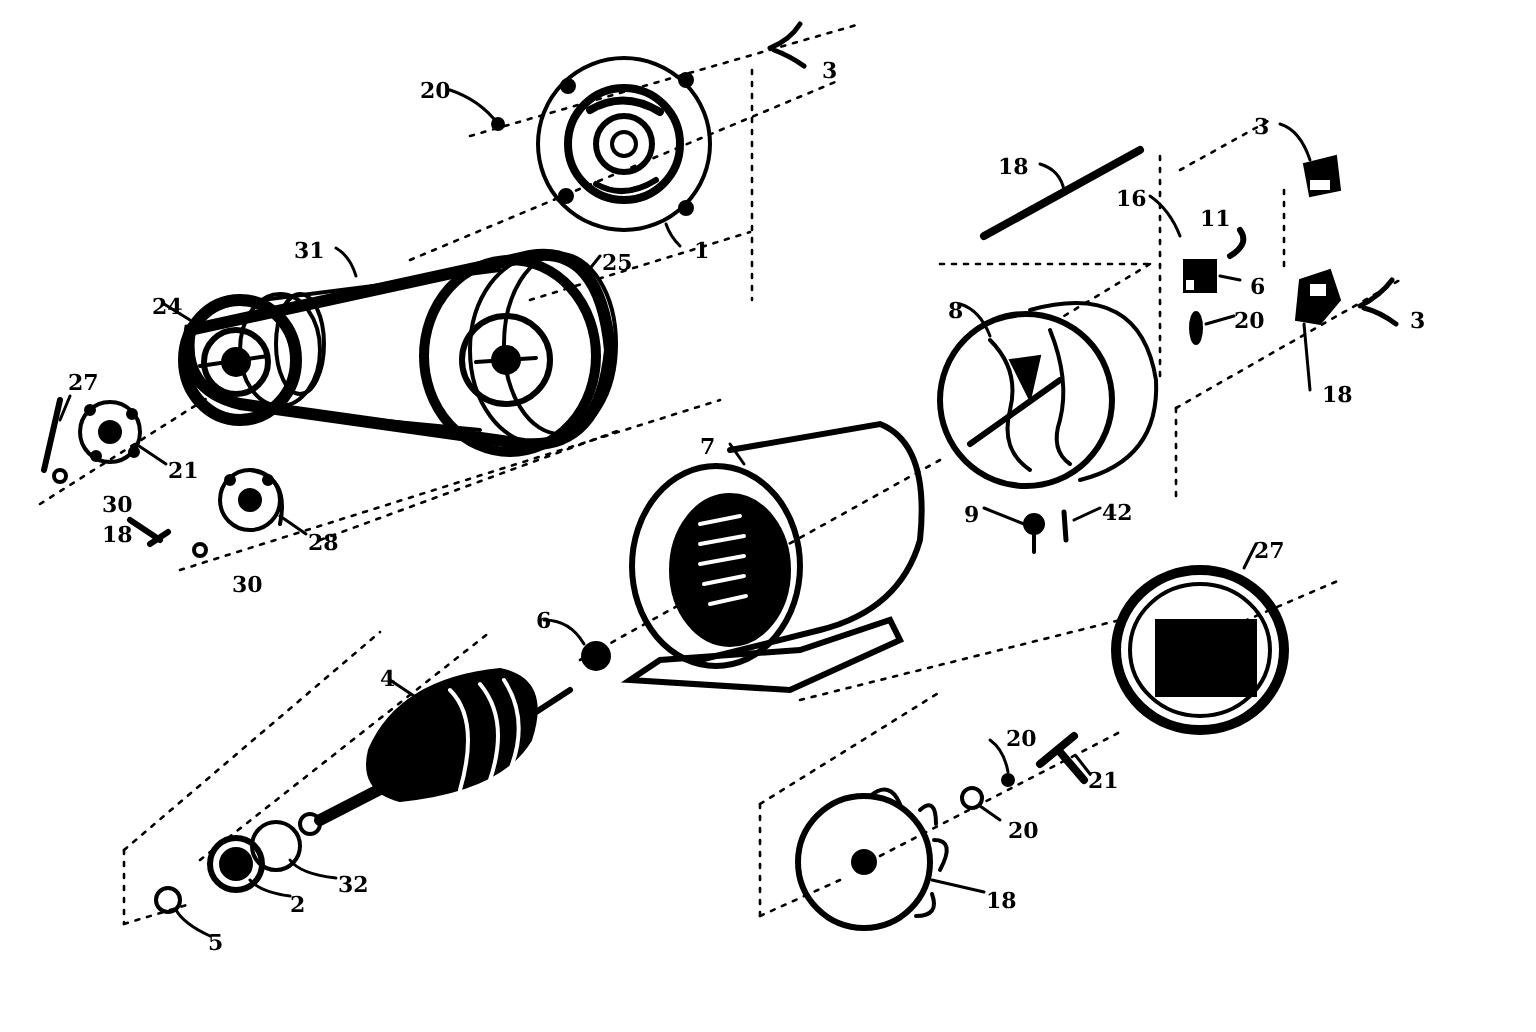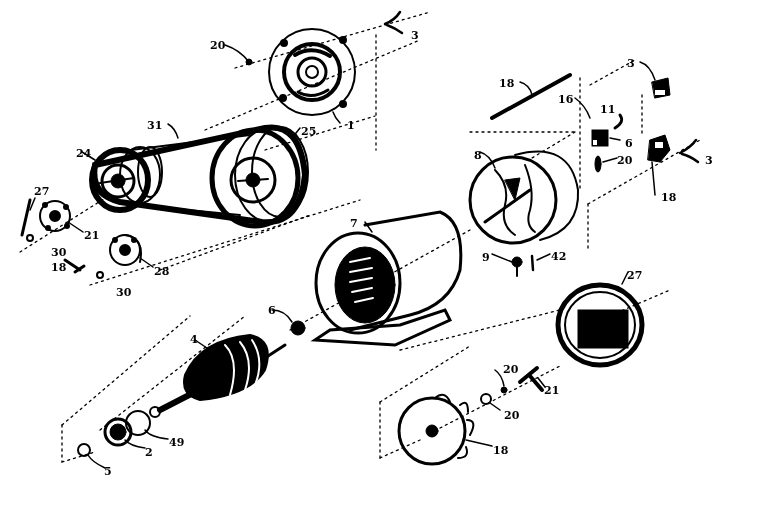--- a/index.html
+++ b/index.html
@@ -247,17 +247,17 @@
   <span class="lbl" style="left:474px;top:150px">8</span>
   <span class="lbl" style="left:350px;top:218px">7</span>
   <span class="lbl" style="left:482px;top:252px">9</span>
   <span class="lbl" style="left:551px;top:251px">42</span>
   <span class="lbl" style="left:627px;top:270px">27</span>
   <span class="lbl" style="left:268px;top:305px">6</span>
   <span class="lbl" style="left:190px;top:334px">4</span>
   <span class="lbl" style="left:503px;top:364px">20</span>
   <span class="lbl" style="left:544px;top:385px">21</span>
   <span class="lbl" style="left:504px;top:410px">20</span>
-  <span class="lbl" style="left:169px;top:437px">49</span>
+  <span class="lbl" style="left:169px;top:437px">32</span>
   <span class="lbl" style="left:145px;top:447px">2</span>
   <span class="lbl" style="left:493px;top:445px">18</span>
   <span class="lbl" style="left:104px;top:466px">5</span>
 </div>
 
 </body></html>

